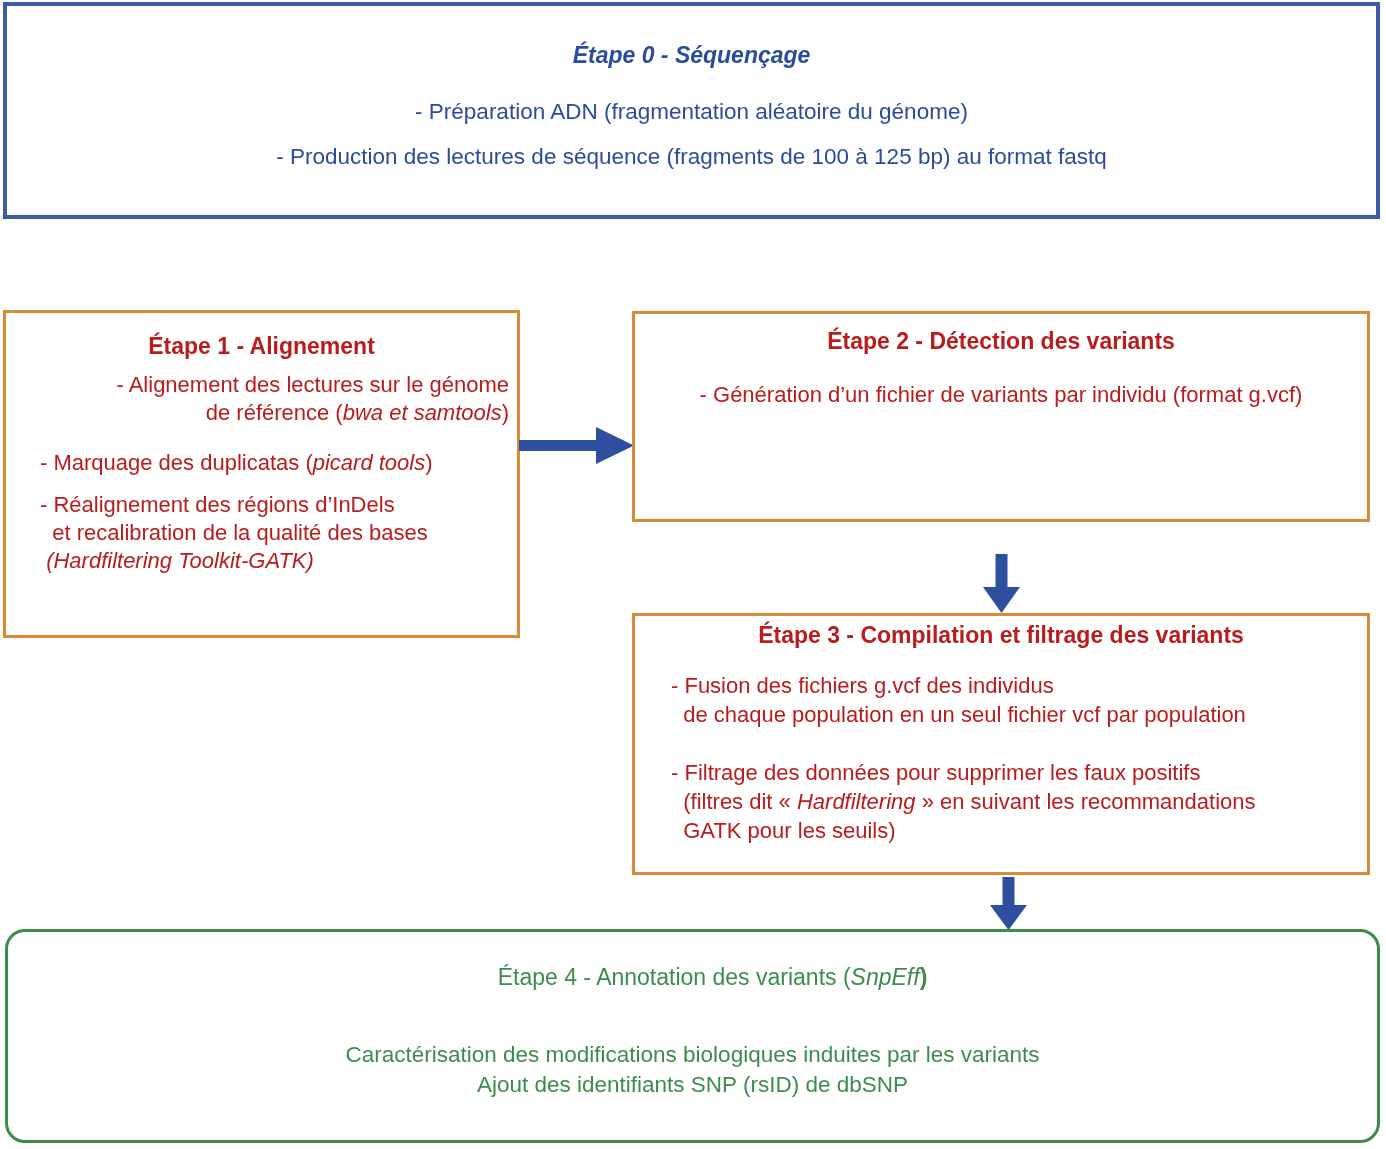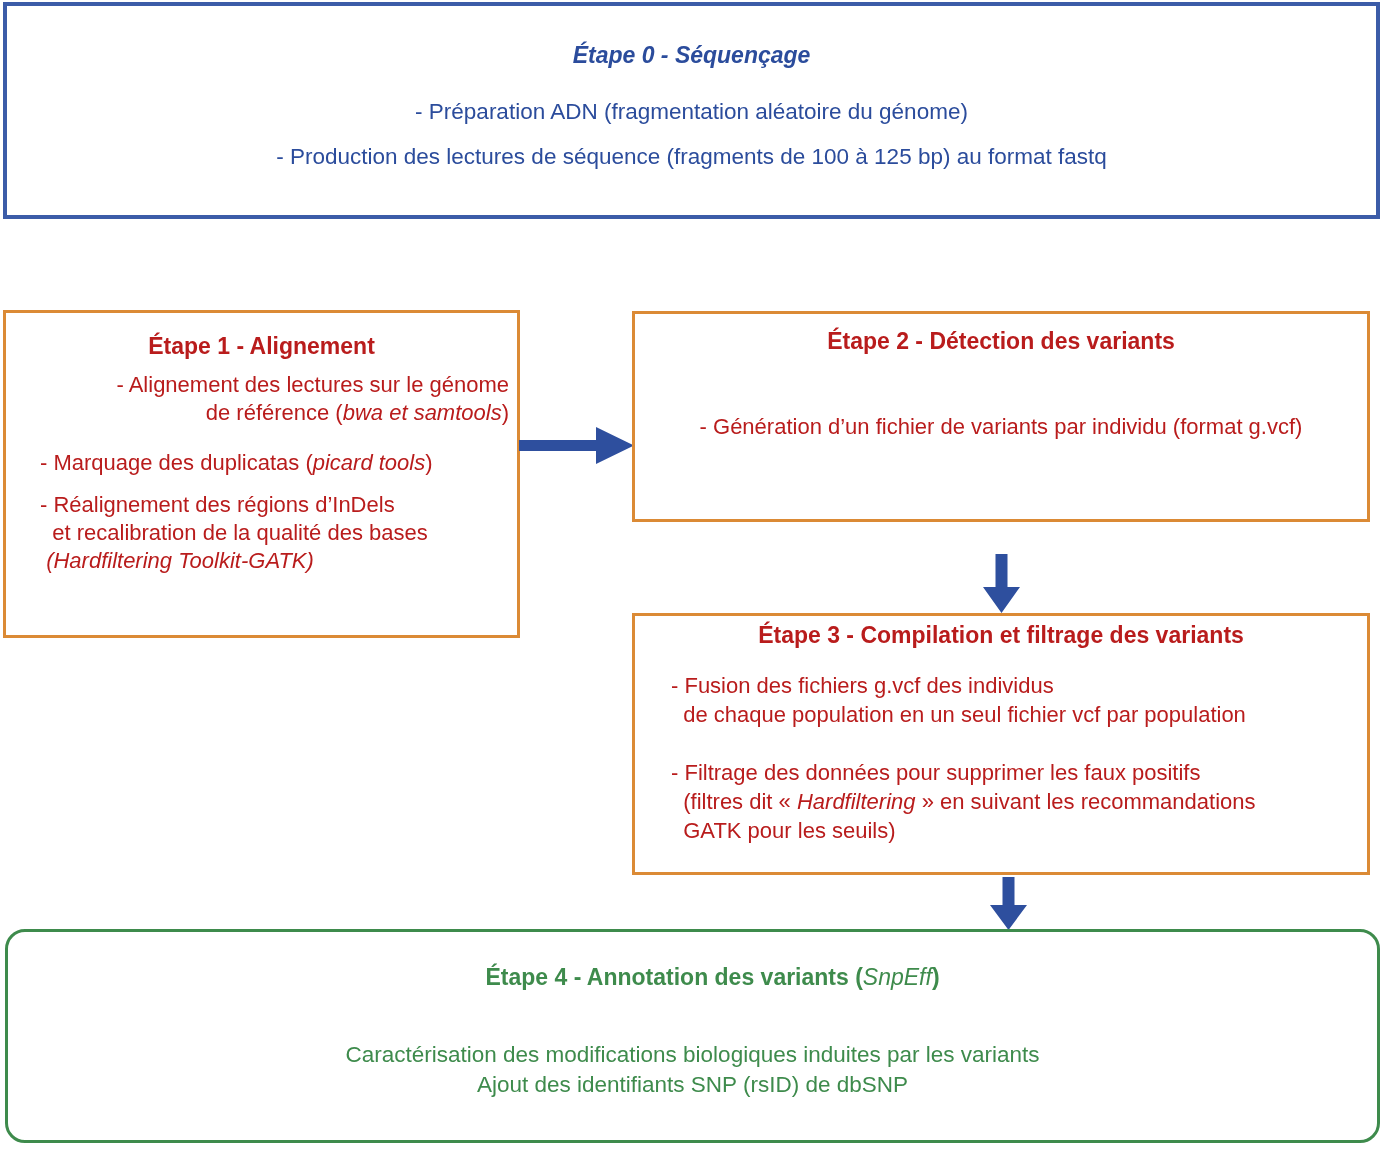--- a/index.html
+++ b/index.html
@@ -45,21 +45,21 @@
   .b1 .bullets { padding-left: 34px; padding-right: 8px; line-height: 28px; }
   .b1 .bullet1 { margin-top: 10px; text-align: right; }
   .b1 .bullet2 { margin-top: 22px; }
   .b1 .bullet3 { margin-top: 14px; }
 
   .b2 { left: 632px; top: 311px; width: 738px; height: 211px; }
   .b2 .title { padding-top: 12px; }
   .b2 .bullet-row { text-align: center; line-height: 29px; }
   .b2 .bullet { display: inline-block; text-align: left; }
   .b2 .row1 { margin-top: 10px; }
-  .b2 .row2 { margin-top: 56px; }
+  .b2 .row2 { margin-top: 24px; }
 
   .b3 { left: 632px; top: 613px; width: 738px; height: 262px; }
   .b3 .title { padding-top: 4px; }
   .b3 .bullets { padding-left: 36px; padding-right: 8px; line-height: 29px; }
   .b3 .bullet1 { margin-top: 21px; }
   .b3 .bullet2 { margin-top: 29px; }
 
   
   .b4 {
     left: 5px; top: 929px; width: 1375px; height: 214px;
@@ -128,18 +128,18 @@
     </div>
   </div>
 
   <div class="arrow" style="left:990px; top:877px;">
     <svg width="37" height="53" viewBox="0 0 37 53">
       <polygon points="12.5,0 24.5,0 24.5,28 37,28 18.5,53 0,28 12.5,28" fill="#2E4F9E"></polygon>
     </svg>
   </div>
 
   <div class="box b4">
-    <div class="title"><span style="font-weight: bold; margin-left: 40px;">Étape 4 - Annotation des variants (</span><span style="font-style: italic;">SnpEff</span><span style="font-weight: bold;">)</span></div>
+    <div class="title"><span style="font-weight: normal; margin-left: 40px;">Étape 4 - Annotation des variants (</span><span style="font-style: italic;">SnpEff</span><span style="font-weight: bold;">)</span></div>
     <div class="body">Caractérisation des modifications biologiques induites par les variants
 Ajout des identifiants SNP (rsID) de dbSNP</div>
   </div>
 
 </div>
 
 </body></html>

